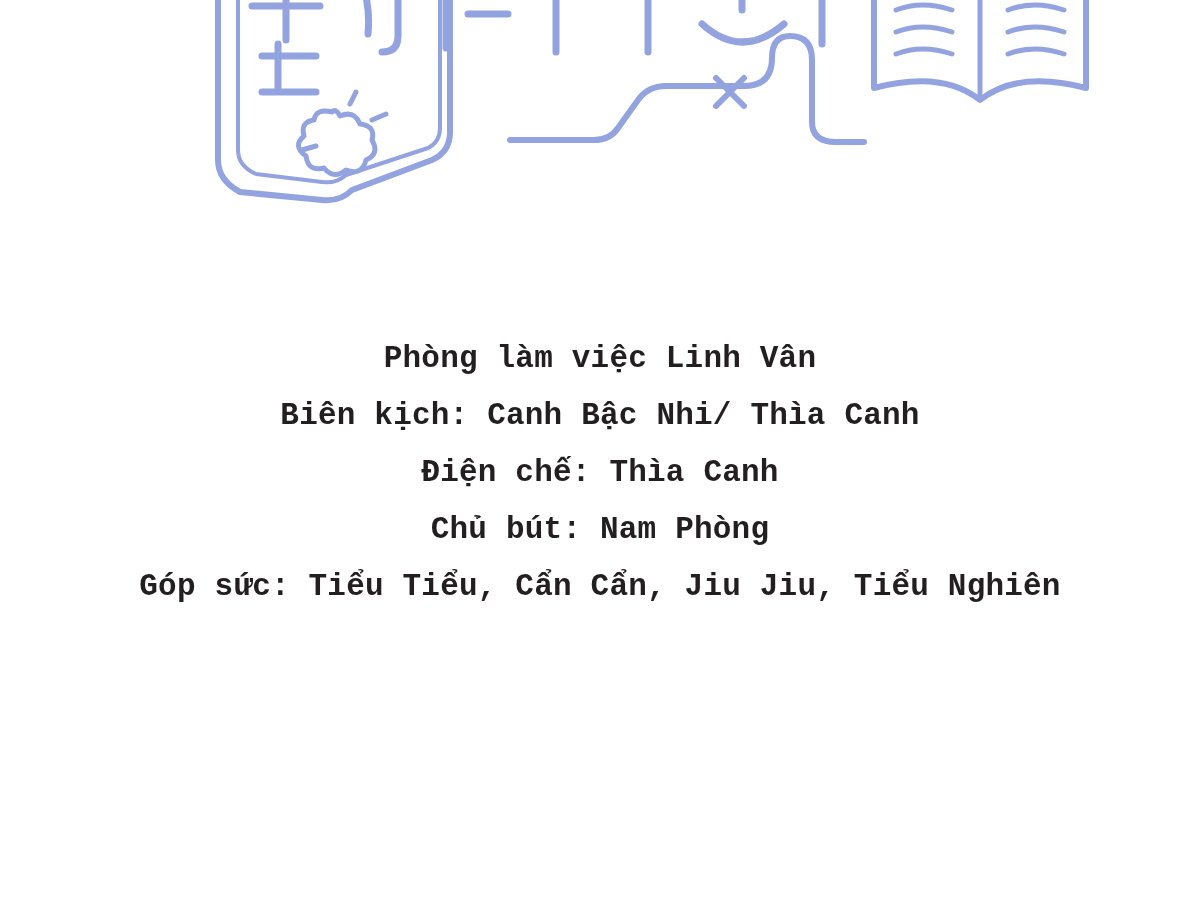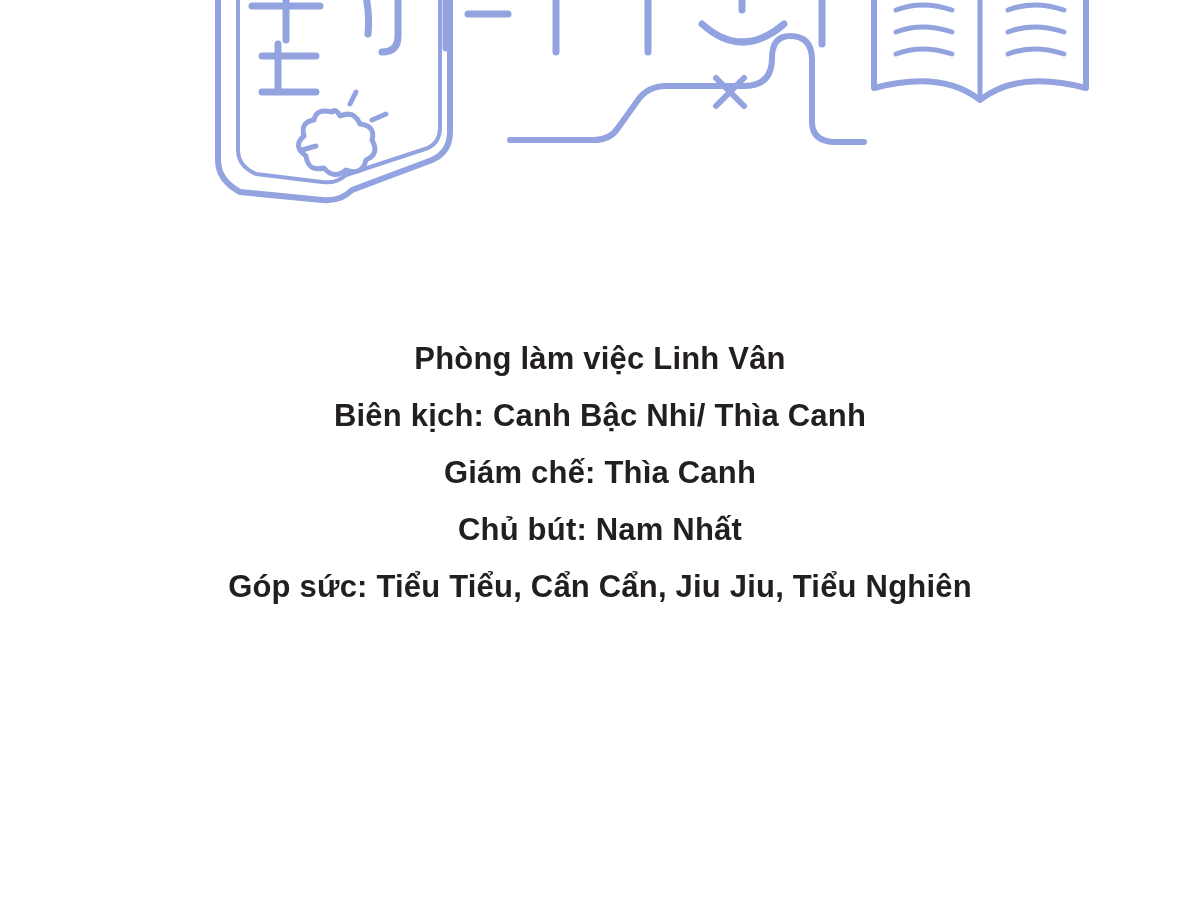--- a/index.html
+++ b/index.html
@@ -27,21 +27,21 @@
 
   
   .credits {
     position: absolute;
     top: 330px;
     left: 0;
     width: 1200px;
     text-align: center;
   }
   .credits-line {
-    font-family: Liberation Sans, sans-serif;
+    font-family: Liberation Mono, monospace;
     font-weight: bold;
     font-size: 31px;
     line-height: 57px;
     color: #231f20;
     letter-spacing: 0.2px;
     white-space: nowrap;
   }
 </style>
 </head>
 <body>
@@ -81,16 +81,16 @@
       <path d="M896 -12 q26 -10 56 0 M896 10 q26 -10 56 0 M896 32 q26 -10 56 0 M896 54 q26 -10 56 0"></path>
       <path d="M1008 -12 q26 -10 56 0 M1008 10 q26 -10 56 0 M1008 32 q26 -10 56 0 M1008 54 q26 -10 56 0"></path>
     </g>
 
   </g>
 </svg>
 
 <div class="credits">
   <div class="credits-line">Phòng làm việc Linh Vân</div>
   <div class="credits-line">Biên kịch: Canh Bậc Nhi/ Thìa Canh</div>
-  <div class="credits-line">Giám chế: Thìa Canh</div>
-  <div class="credits-line">Chủ bút: Nam Nhất</div>
+  <div class="credits-line">Điện chế: Thìa Canh</div>
+  <div class="credits-line">Chủ bút: Nam Phòng</div>
   <div class="credits-line">Góp sức: Tiểu Tiểu, Cẩn Cẩn, Jiu Jiu, Tiểu Nghiên</div>
 </div>
 
 </body></html>

